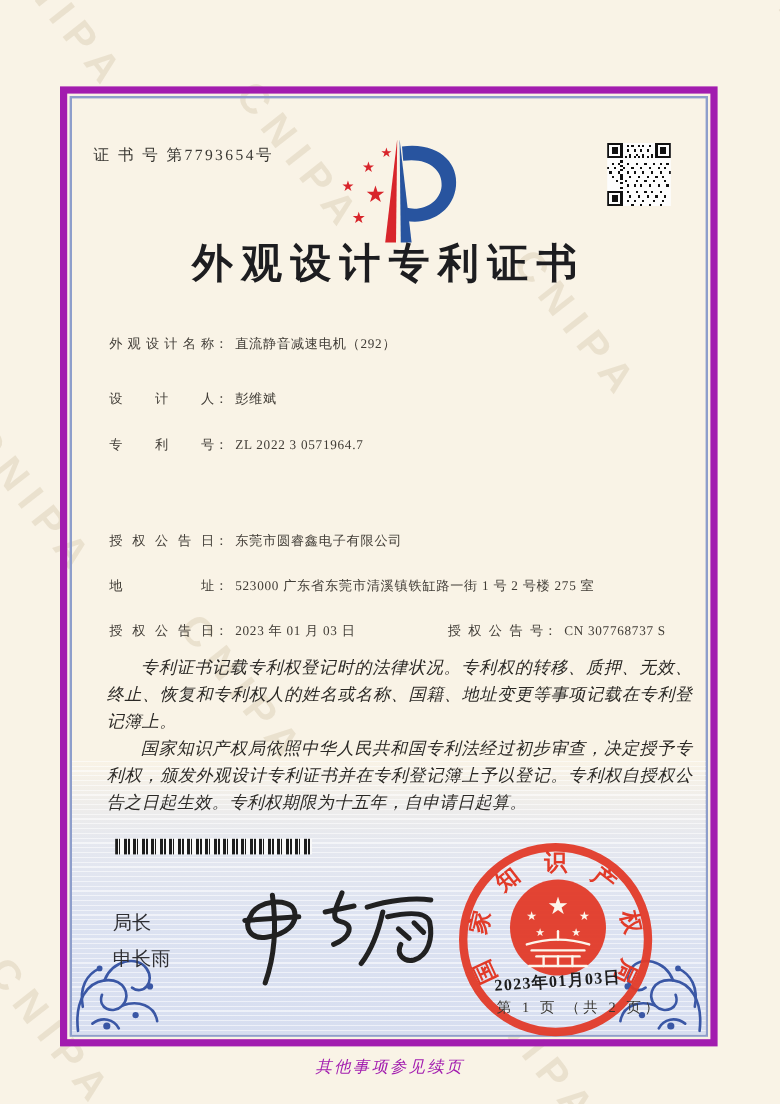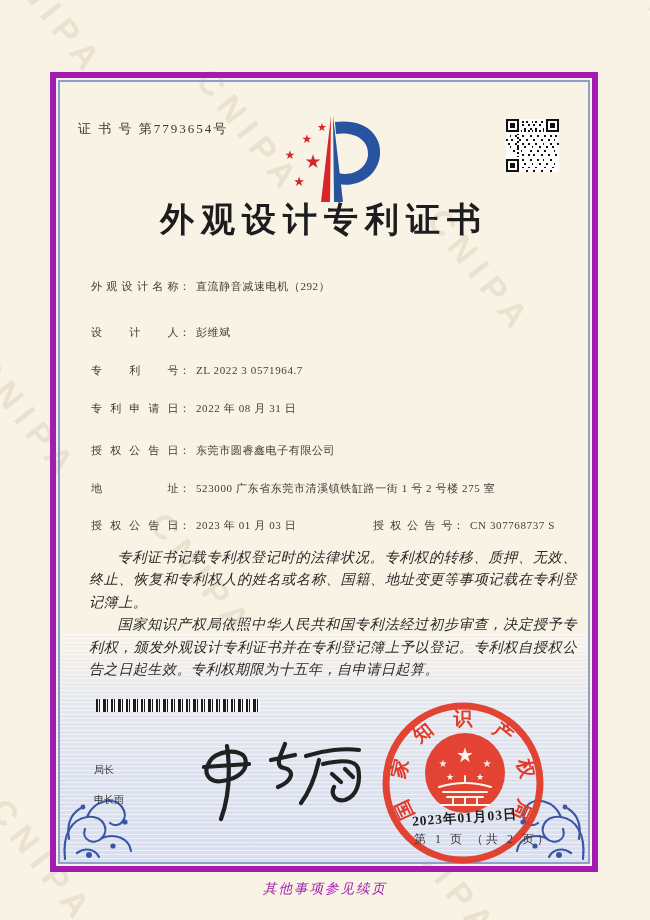--- a/index.html
+++ b/index.html
@@ -60,21 +60,21 @@
   
   .barcode {
     position:absolute; left:40px; top:621px; width:164px; height:13px;
     background:repeating-linear-gradient(90deg,
       #1c1c1c 0 2px, #f8f8f8 2px 3px, #1c1c1c 3px 4px, #f8f8f8 4px 7px,
       #1c1c1c 7px 10px, #f8f8f8 10px 11px, #1c1c1c 11px 12px, #f8f8f8 12px 15px);
   }
   .signoff {
     position:absolute; left:38px; top:677px;
     font-family:"Liberation Sans","DejaVu Sans",sans-serif;
-    font-size:10px; color:#2f2f33; line-height:30px; font-weight:500;
+    font-size:16px; color:#2f2f33; line-height:30px; font-weight:500;
   }
   .signature { position:absolute; left:138px; top:660px; width:172px; height:88px; }
   .seal { position:absolute; left:322px; top:620px; width:172px; height:172px; }
   .page-info {
     position:absolute; left:0; right:40px; bottom:18px; text-align:right;
     font-size:12px; letter-spacing:3px; color:#3a3833;
   }
   .note {
     position:absolute; left:0; right:0; top:880px; text-align:center;
     font-size:13.5px; font-style:italic; letter-spacing:2px; color:#a21caf;
@@ -171,23 +171,20 @@
 
     <div class="fields">
       <div class="frow" style="top:0;">
         <span class="flabel">外观设计名称</span><span class="fcolon">：</span><span class="fvalue">直流静音减速电机（292）</span>
       </div>
       <div class="frow" style="top:46px;">
         <span class="flabel">设计人</span><span class="fcolon">：</span><span class="fvalue">彭维斌</span>
       </div>
       <div class="frow" style="top:84px;">
         <span class="flabel">专利号</span><span class="fcolon">：</span><span class="fvalue">ZL 2022 3 0571964.7</span>
-      </div>
-      <div class="frow" style="top:122px;">
-        <span class="flabel">专利申请日</span><span class="fcolon">：</span><span class="fvalue">2022 年 08 月 31 日</span>
       </div>
       <div class="frow" style="top:164px;">
         <span class="flabel">授权公告日</span><span class="fcolon">：</span><span class="fvalue">东莞市圆睿鑫电子有限公司</span>
       </div>
       <div class="frow" style="top:202px;">
         <span class="flabel">地址</span><span class="fcolon">：</span><span class="fvalue">523000 广东省东莞市清溪镇铁缸路一街 1 号 2 号楼 275 室</span>
       </div>
       <div class="frow" style="top:239px;">
         <span class="flabel">授权公告日</span><span class="fcolon">：</span><span class="fvalue">2023 年 01 月 03 日</span>
         <span class="grant-no">

